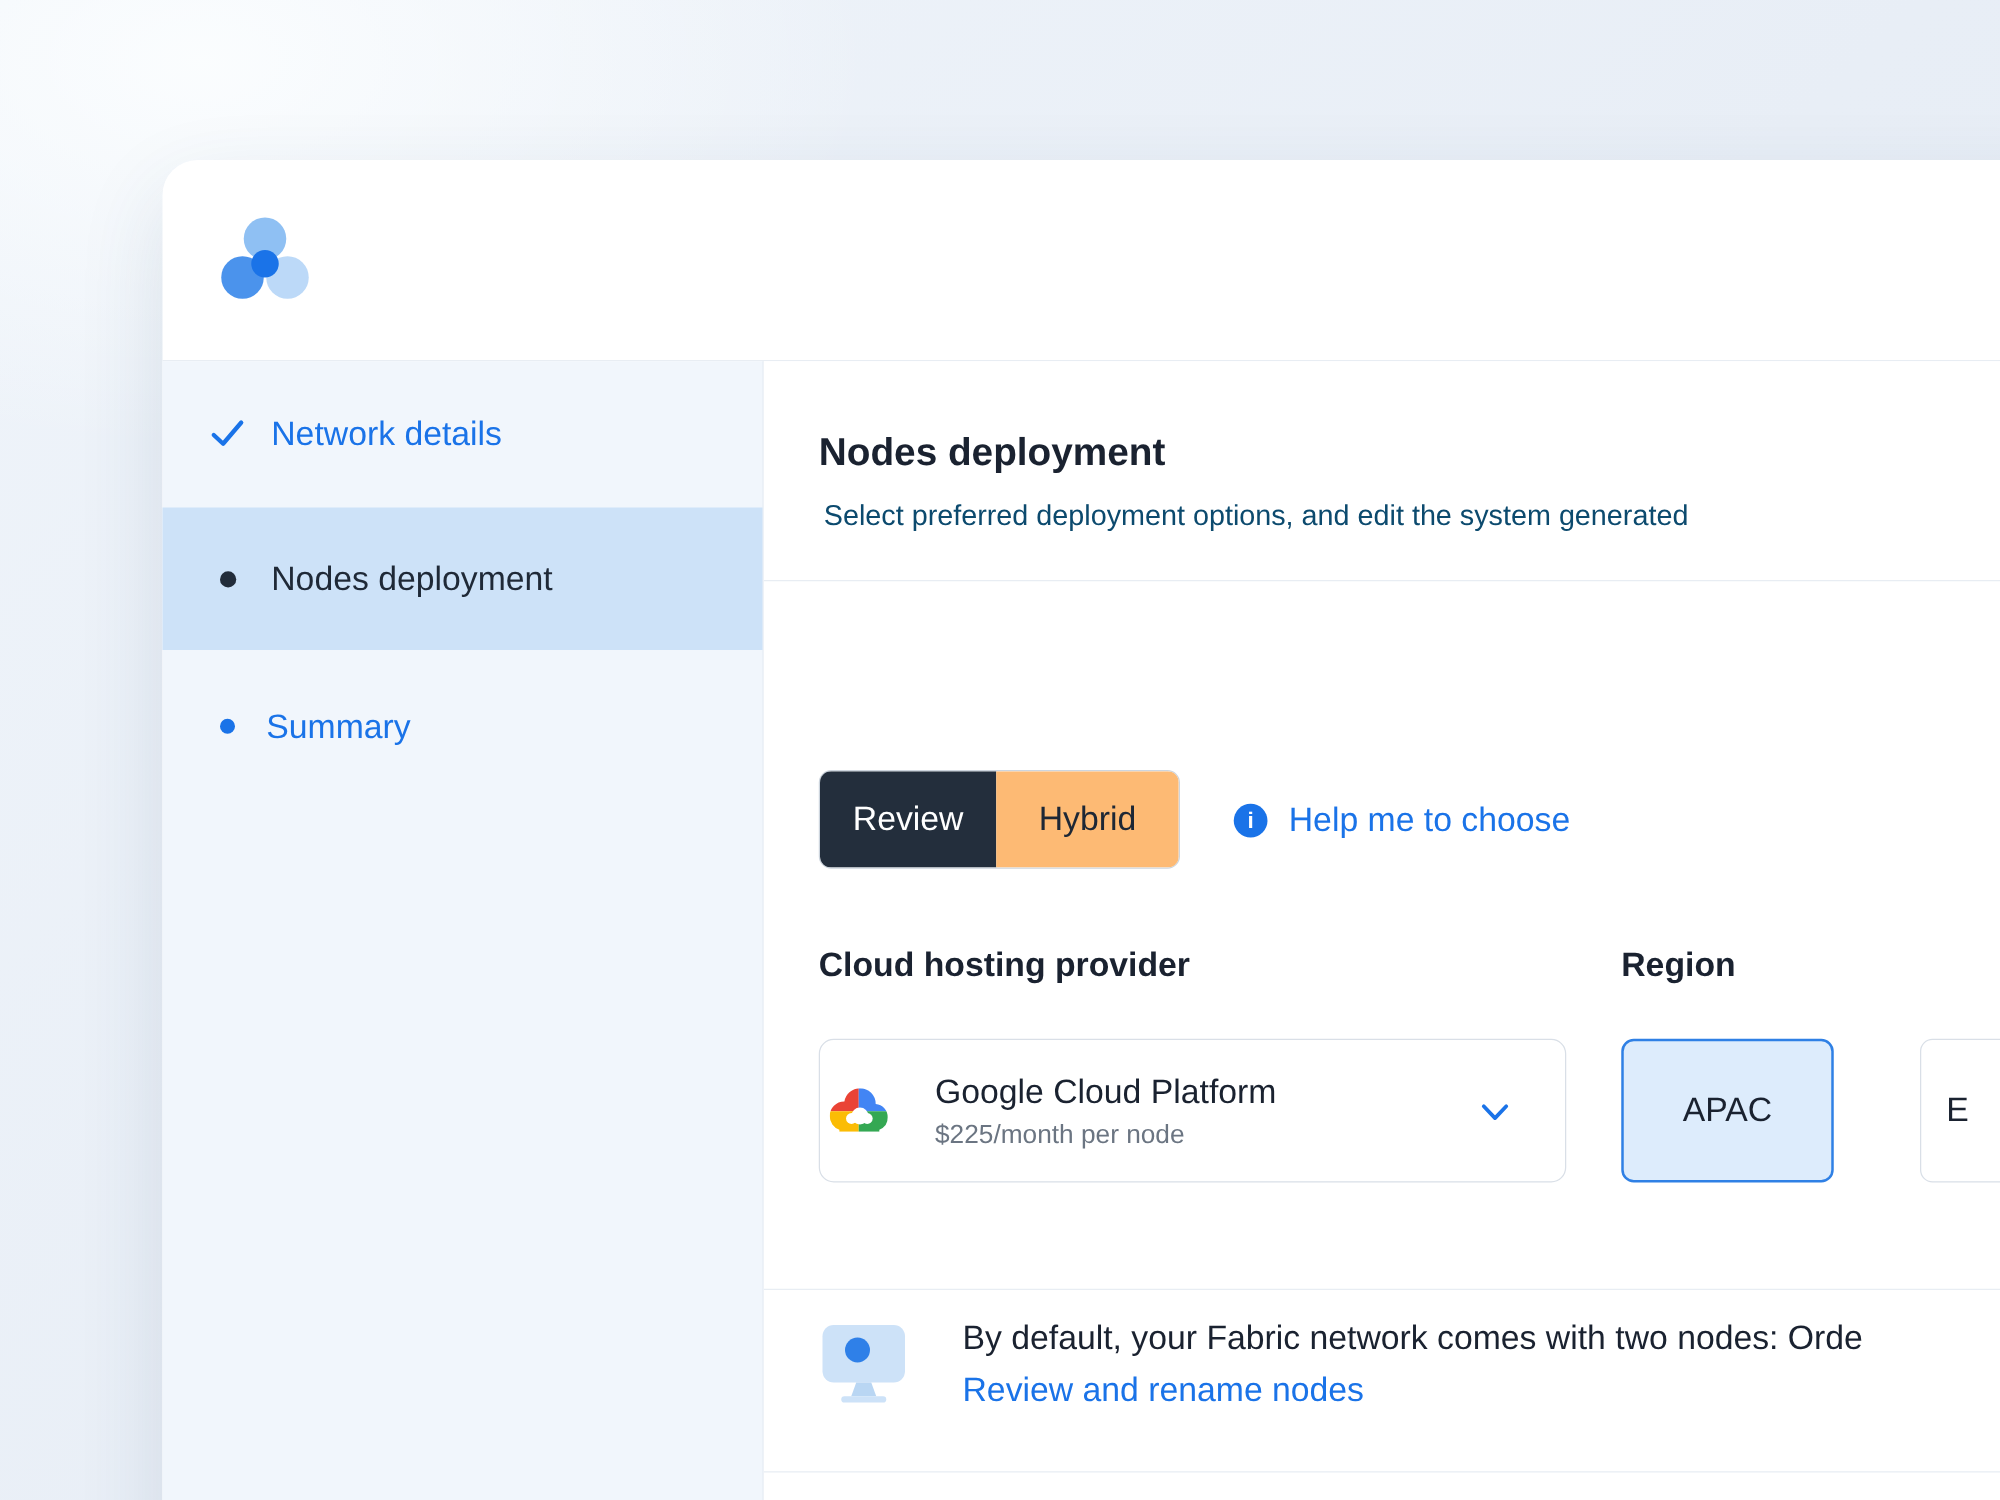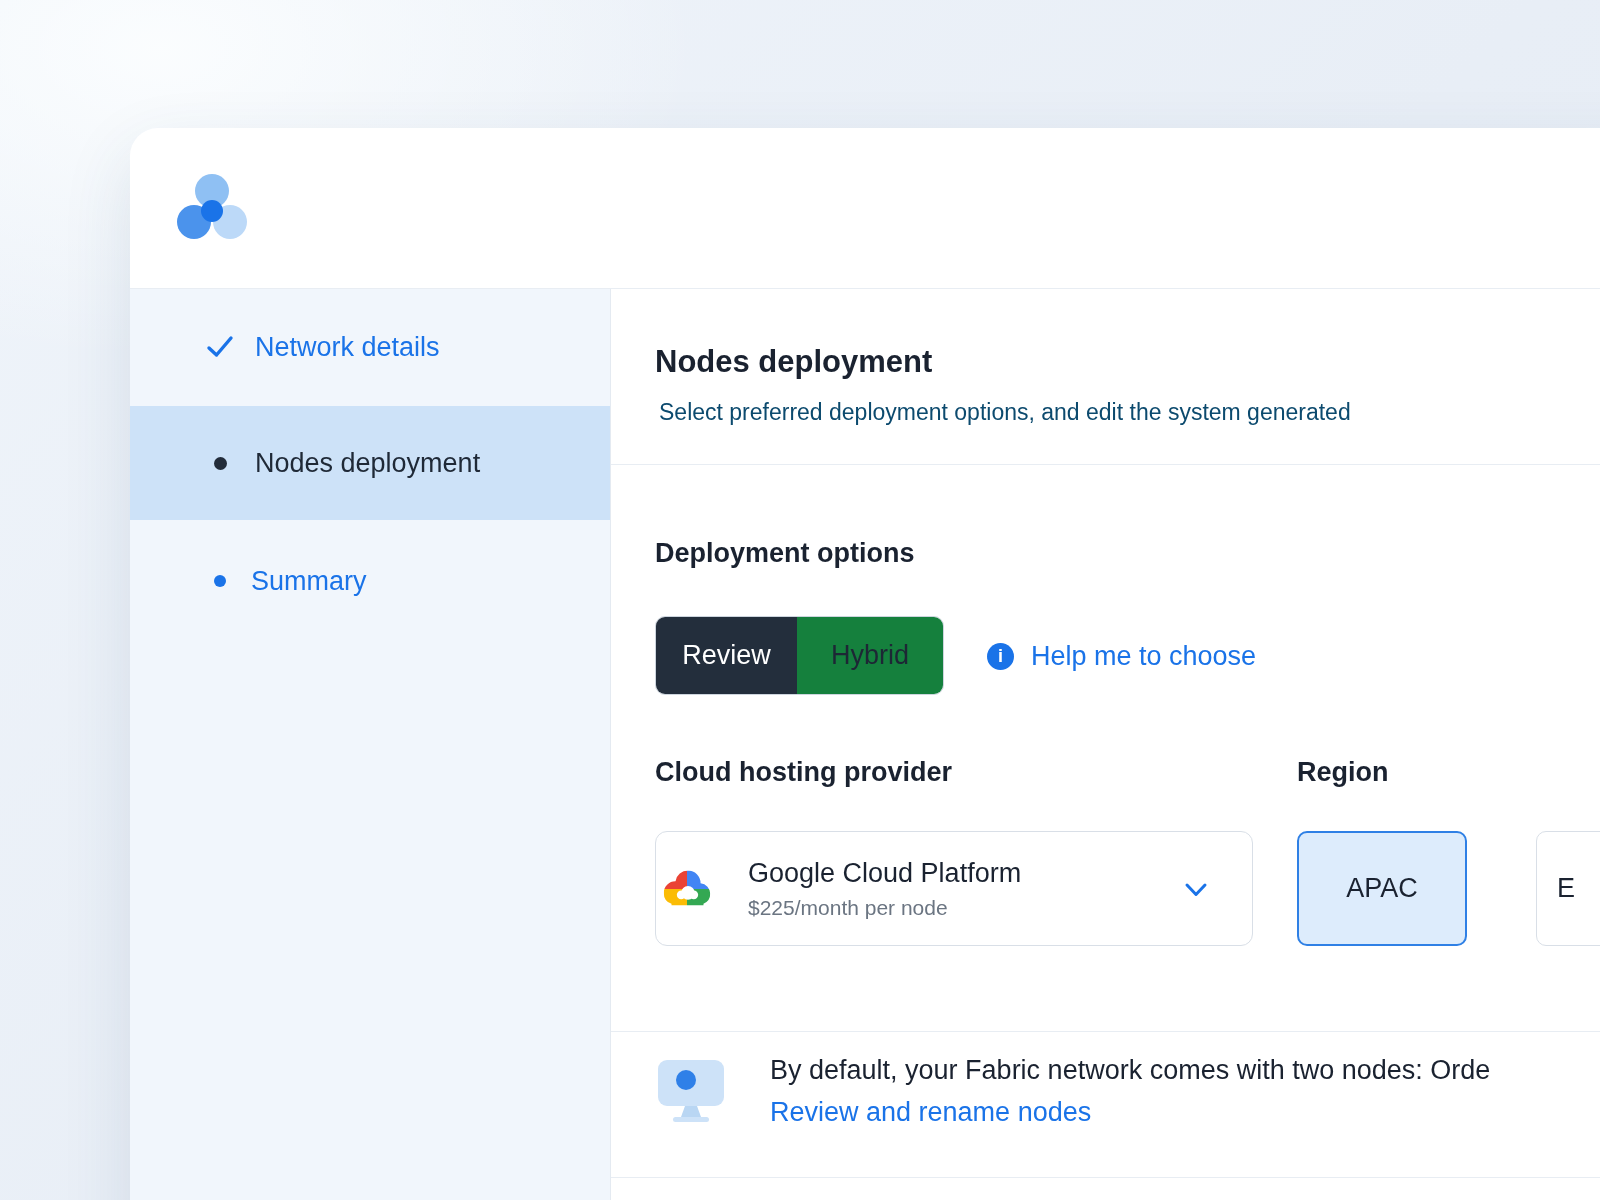--- a/index.html
+++ b/index.html
@@ -35,21 +35,21 @@
     border-top:1px solid #e8edf3; display:flex;
   }
 
   
   .sidebar {
     width:481px; flex:0 0 481px; background:#f1f6fc;
     border-right:1px solid #e4eaf1; position:relative;
   }
   .step {
     position:absolute; left:0; right:0;
-    display:flex; align-items:center; gap:20px; padding-left:75px;
+    display:flex; align-items:center; gap:20px; padding-left:37px;
     cursor:pointer;
   }
   .step-icon-box { width:30px; height:30px; display:flex; align-items:center; justify-content:center; flex:0 0 30px; }
   .step-label { font-size:27px; }
   .step-done   { top:18px;  height:80px; }
   .step-active { top:117px; height:114px; background:#cde2f8; }
   .step-next   { top:250px; height:84px;gap:16px; }
   .step-done .step-label, .step-next .step-label { color:#1a73e8; }
   .step-active .step-label { color:#1f2937; }
   .bullet-dark { width:13px; height:13px; border-radius:50%; background:#222c3a; }
@@ -80,21 +80,21 @@
   .toggle {
     position:absolute; left:44px; top:327px; height:79px;
     display:flex; border:1.5px solid #cdd5de; border-radius:10px; overflow:hidden;
     background:#fff;
   }
   .toggle-seg {
     display:flex; align-items:center; justify-content:center;
     font-size:27px; cursor:pointer;
   }
   .toggle-seg.selected { width:141px; background:#232e3c; color:#ffffff; }
-  .toggle-seg.unselected { width:146px; background:#15803d; color:#1d2735; }
+  .toggle-seg.unselected { width:146px; background:#fdba74; color:#1d2735; }
 
   
   .help-row {
     position:absolute; left:376px; top:353px; height:28px;
     display:flex; align-items:center; gap:17px; cursor:pointer;
   }
   .info-icon {
     width:27px; height:27px; border-radius:50%; background:#1a73e8;
     color:#fff; font-size:18px; font-weight:700;
     display:flex; align-items:center; justify-content:center; flex:0 0 27px;
@@ -183,21 +183,20 @@
 
       </div>
 
       <div class="main">
 
         <div class="main-title">Nodes deployment</div>
         <div class="main-subtitle">Select preferred deployment options, and edit the system generated</div>
 
         <div class="divider divider-1"></div>
 
-        <div class="section-heading heading-deploy">Deployment options</div>
 
         <div class="toggle">
           <div class="toggle-seg selected">Review</div>
           <div class="toggle-seg unselected">Hybrid</div>
         </div>
 
         <div class="help-row">
           <span class="info-icon">i</span>
           <span class="help-label">Help me to choose</span>
         </div>

